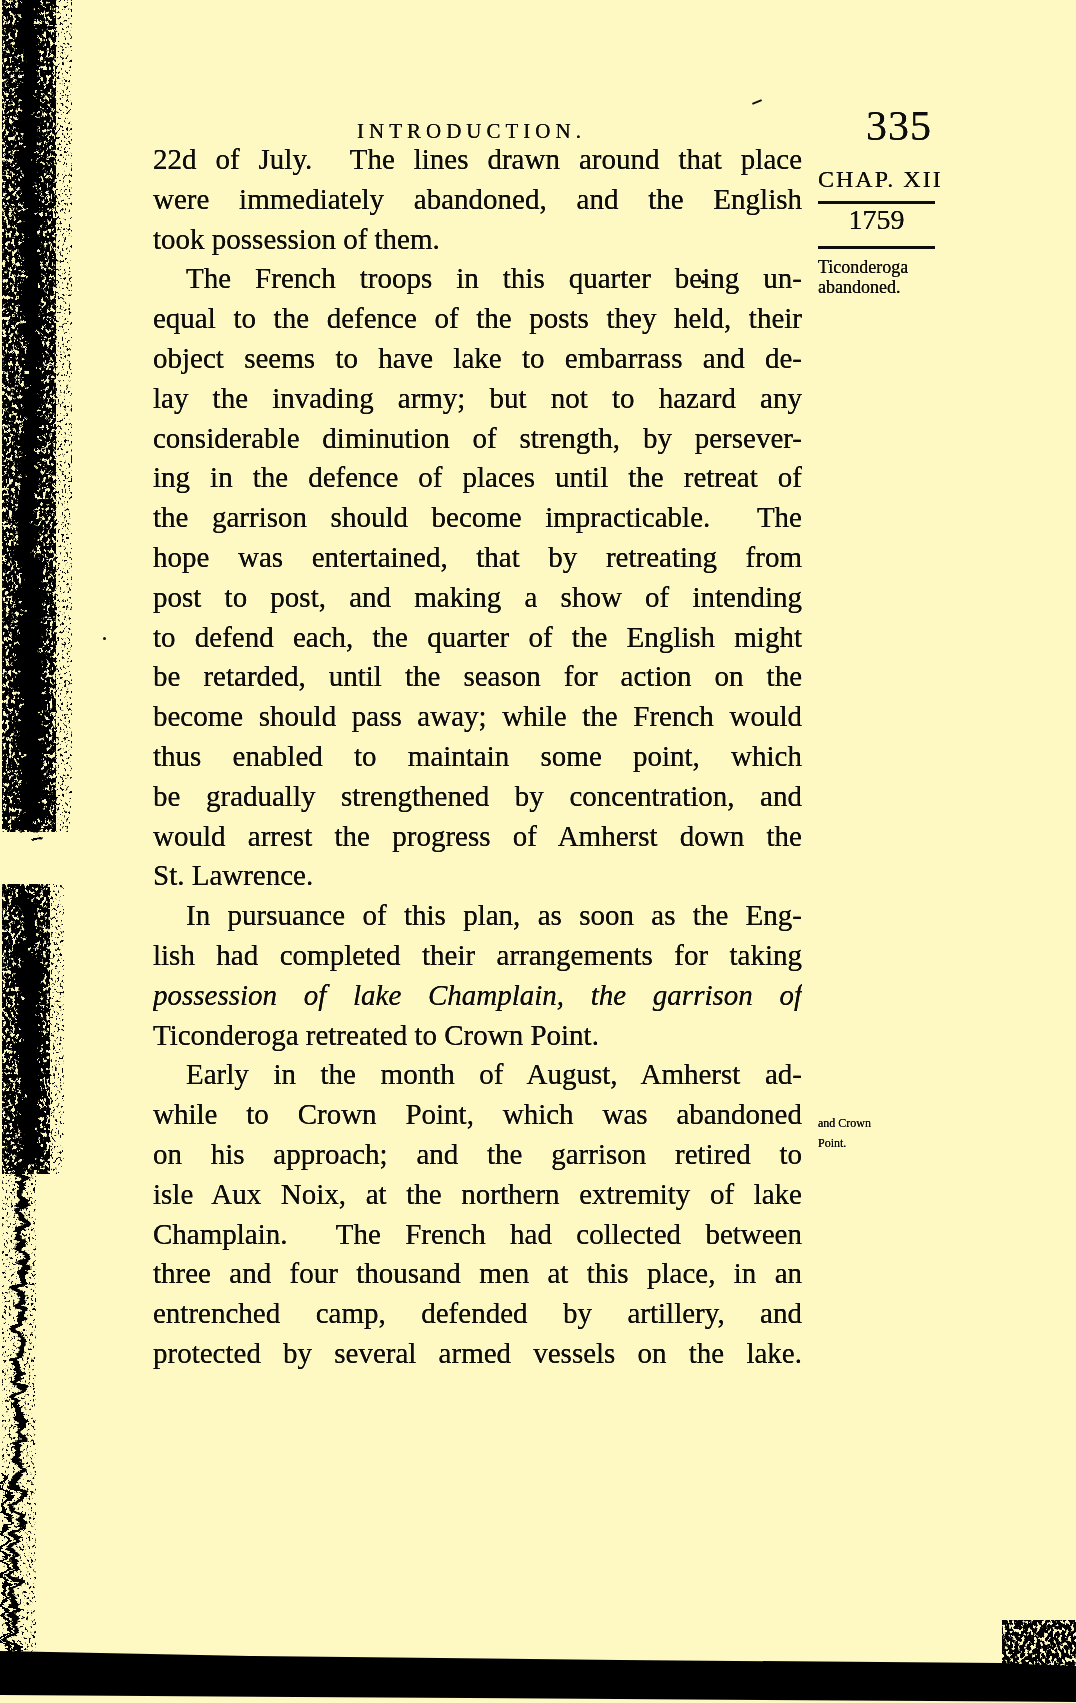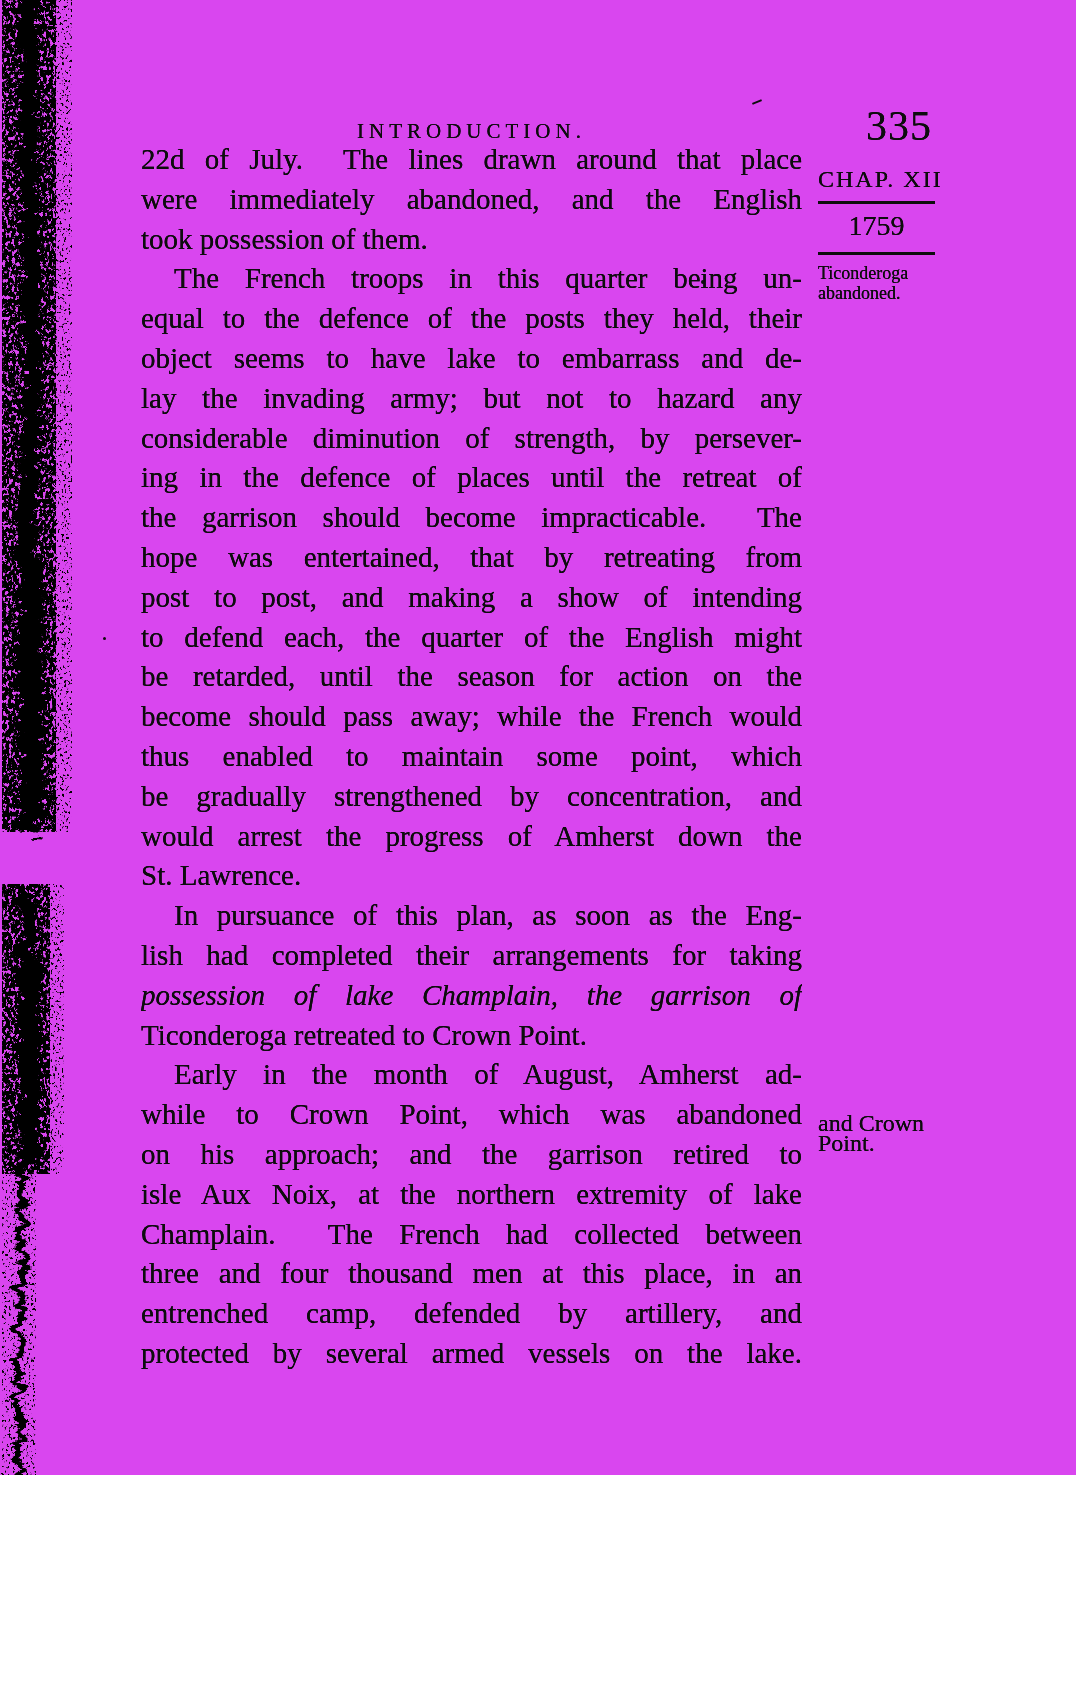--- a/index.html
+++ b/index.html
@@ -1,19 +1,19 @@
 <!DOCTYPE html>
 <html><head>
 <meta charset="utf-8">
 <style>
   html,body{margin:0;padding:0;background:#fff;}
   .page{
     position:relative;
-    width:1076px;height:1475px;
-    background:#d946ef;
+    width:1076px;height:1703px;
+    background:#fef9c3;
     overflow:hidden;
     font-family:"Liberation Serif", serif;
     color:#0d0d0d;
   }
   
   .running-head{
     position:absolute;left:141px;top:119px;width:661px;
     text-align:center;
     font-size:21px;letter-spacing:5px;
     text-shadow:0 0 .6px #000;
@@ -27,47 +27,47 @@
   
   .body-col{
     position:absolute;left:141px;top:140px;width:661px;
     font-size:29px;line-height:39.8px;
     text-shadow:0 0 .5px #000;
   }
   .line{
     height:39.8px;overflow:hidden;
     text-align:justify;
     text-align-last:justify;
+    margin-left:12px;
   }
   .line.flush{text-align-last:left;}
   .line.indent{text-indent:33px;}
   .line.italic{font-style:italic;}
   
   .margin-note-1{
     position:absolute;left:818px;top:167px;width:117px;
     text-shadow:0 0 .5px #000;
   }
   .chapter-label{
     font-size:24px;letter-spacing:2px;line-height:24px;
     white-space:nowrap;
   }
   .margin-rule{
     border:0;border-top:3px solid #0d0d0d;
     margin:10px 0 0 0;width:117px;
   }
   .year-label{
     font-size:28px;text-align:center;line-height:32px;
-    margin-top:6px;
   }
   .margin-caption{
     font-size:18px;line-height:20px;margin-top:8px;
   }
   .margin-note-2{
     position:absolute;left:818px;top:1113px;width:117px;
-    font-size:24px;line-height:20px;
+    font-size:12px;line-height:20px;
     text-shadow:0 0 .5px #000;
   }
   
   .scan-layer{position:absolute;left:0;top:0;pointer-events:none;}
   .speck{position:absolute;background:#0d0d0d;}
   .speck-tick{left:752px;top:101px;width:10px;height:2px;transform:rotate(-22deg);}
   .speck-dot-1{left:701px;top:280px;width:4px;height:4px;border-radius:2px;}
   .speck-dot-2{left:103px;top:637px;width:3px;height:3px;border-radius:2px;}
 </style>
 </head>

